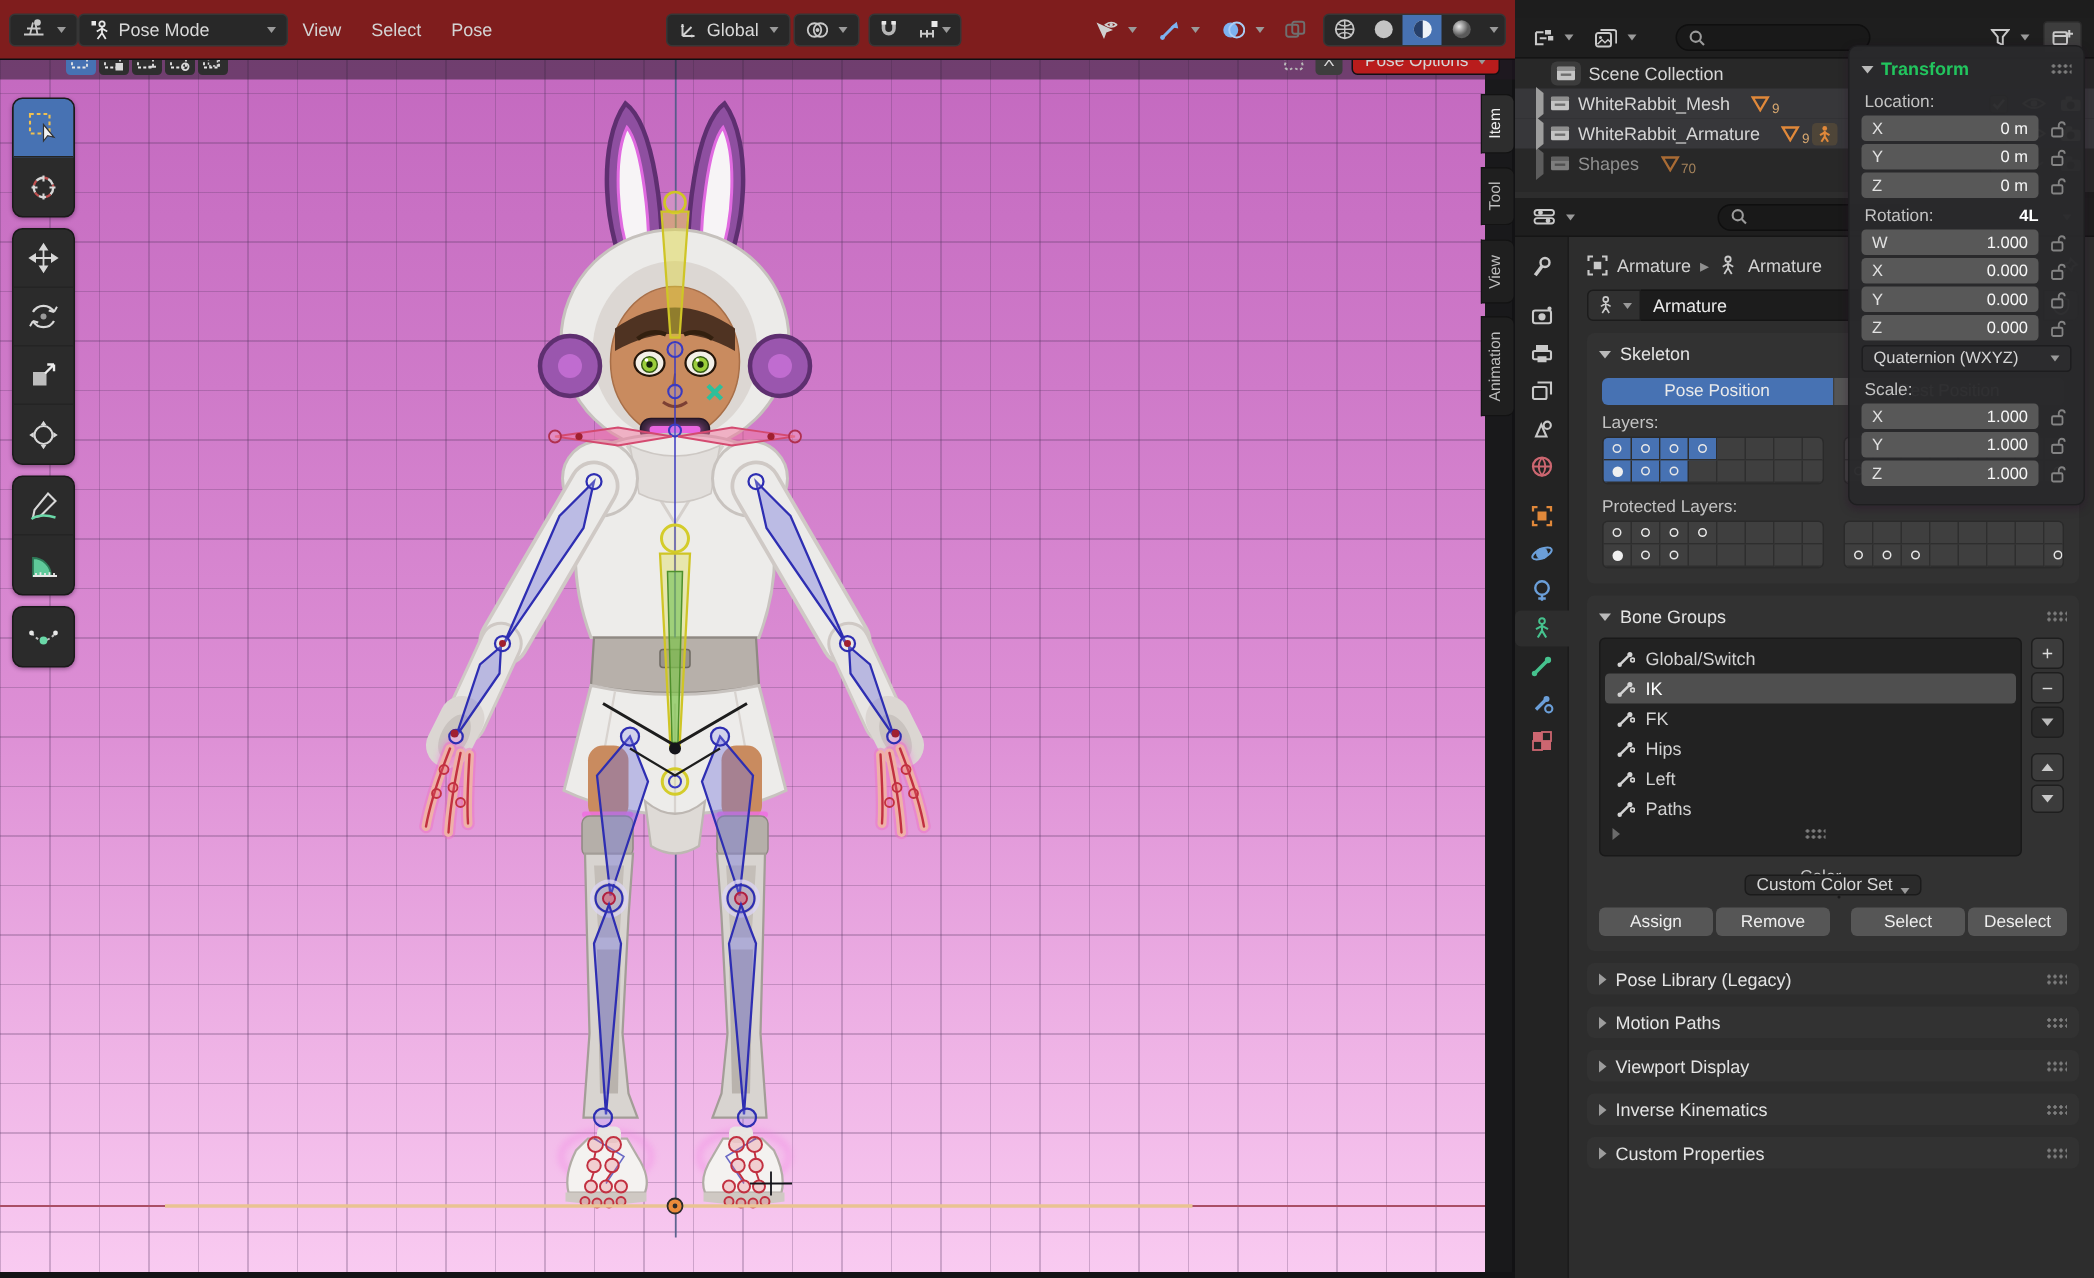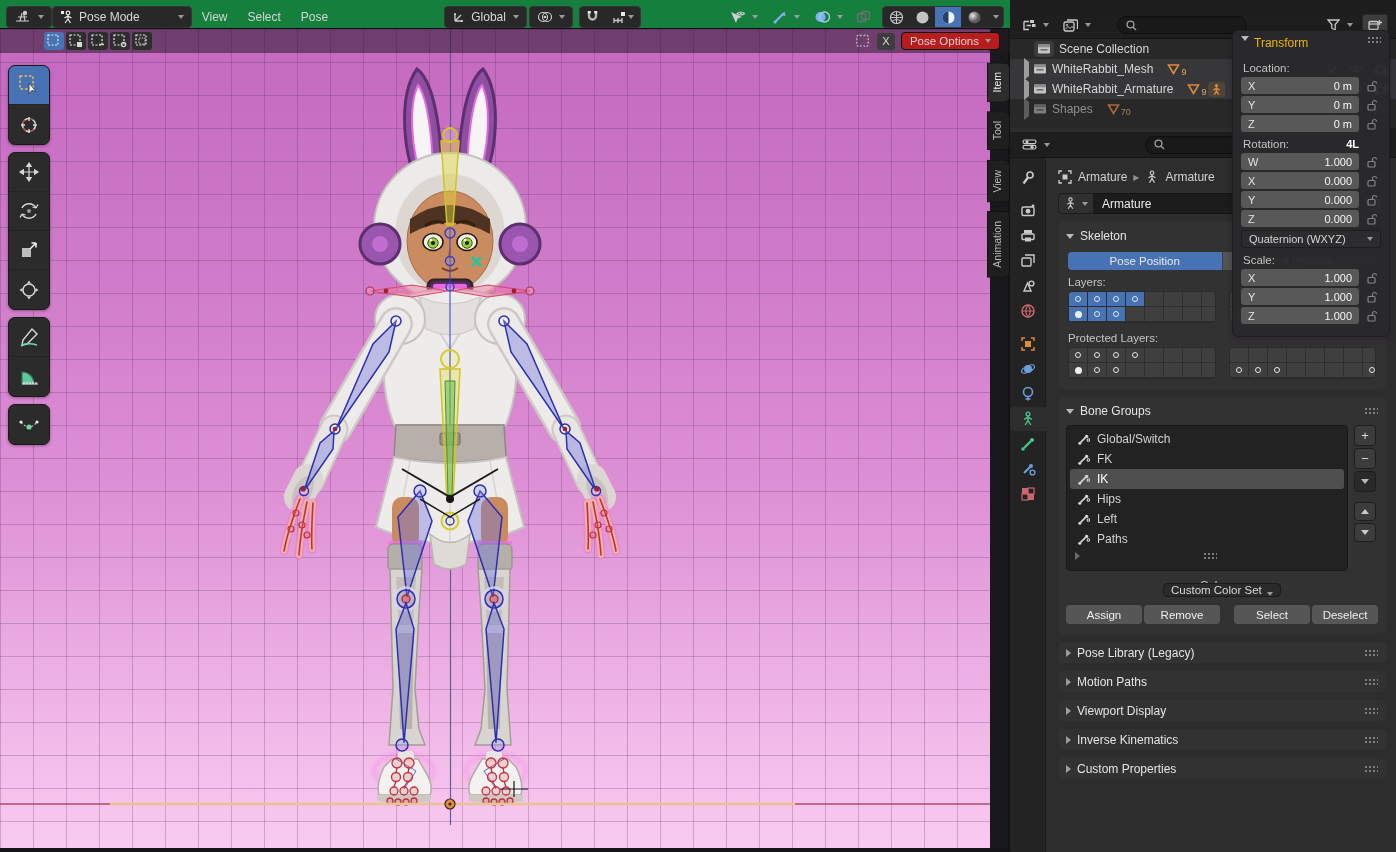--- a/index.html
+++ b/index.html
@@ -1,22 +1,22 @@
 <!DOCTYPE html>
 <html><head>
 <meta charset="utf-8">
 <style>
   * { margin:0; padding:0; box-sizing:border-box; }
   html,body { width:1396px; height:852px; overflow:hidden; background:#1d1d1d;
     font-family:"Liberation Sans","DejaVu Sans",sans-serif; font-size:12px; color:#d8d8d8; }
   #app { position:relative; width:1396px; height:852px; }
 
   
-  #vp-header { position:absolute; left:0; top:0; width:1010px; height:29px; background:#15803d;
-    border-bottom:1px solid #0e0e12; display:flex; align-items:flex-end; padding:0 6px; z-index:6; }
+  #vp-header { position:absolute; left:0; top:0; width:1010px; height:40px; background:#7f1d1d;
+    border-bottom:1px solid #0e0e12; display:flex; align-items:center; padding:0 6px; z-index:6; }
   .hbtn { height:22px; display:flex; align-items:center; gap:5px; padding:0 7px; border-radius:4px; background:transparent; }
   .hbtn.box { background:#282828; border:1px solid #363636; }
   .dd::after { content:""; width:0; height:0; border-left:3.5px solid transparent; border-right:3.5px solid transparent; border-top:4px solid #9a9a9a; margin-left:2px; }
   .menu { padding:0 10px; color:#d4d4d4; height:22px; line-height:22px; border-radius:3px; }
   .iconbtn { width:26px; height:22px; display:flex; align-items:center; justify-content:center; border-radius:3px; }
   .grp { display:flex; align-items:center; background:#282828; border:1px solid #363636; border-radius:4px; height:22px; overflow:hidden; }
   .grp .iconbtn { border-radius:0; }
   .shade-act { background:#4772b3; }
 
   
@@ -48,21 +48,21 @@
   
   #toolbar { position:absolute; left:8px; top:65px; z-index:5; display:flex; flex-direction:column; gap:7px; }
   .tgroup { display:flex; flex-direction:column; background:#2b2b2b; border:1px solid #1a1a1a; border-radius:7px; overflow:hidden; box-shadow:0 1px 3px rgba(40,10,40,.4); }
   .tool { width:40px; height:39px; display:flex; align-items:center; justify-content:center; border-bottom:1px solid #242424; }
   .tool:last-child { border-bottom:none; }
   .tool.act { background:#4772b3; }
 
   
   #npanel { position:absolute; right:6px; top:30px; width:158px; background:rgba(41,41,43,0.97);
     border:1px solid #1e1e20; border-radius:6px; z-index:5; padding:5px 8px 10px 8px; box-shadow:0 2px 6px rgba(40,10,40,.35); }
-  #npanel .ptitle { display:flex; gap:5px; height:20px; font-size:12px; color:#eab308; }
+  #npanel .ptitle { display:flex; align-items:center; gap:5px; height:20px; font-size:12px; color:#22c55e;font-weight:bold; }
   .caret-down { width:0; height:0; border-left:4px solid transparent; border-right:4px solid transparent; border-top:5px solid #b9b9b9; }
   .caret-right { width:0; height:0; border-top:4px solid transparent; border-bottom:4px solid transparent; border-left:5px solid #9d9d9d; }
   .grip { margin-left:auto; width:14px; height:8px;
     background-image:radial-gradient(circle, #7e7e7e 1px, transparent 1.2px); background-size:4px 4px; }
   .seclabel { font-size:11.5px; color:#c3c3c3; margin:6px 0 3px 2px; display:flex; align-items:center; }
   .badge { margin-left:auto; color:#ffffff; font-weight:bold; font-size:11px; margin-right:22px; }
   .trow { display:flex; align-items:center; margin-bottom:2px; }
   .tfield { width:118px; height:17px; background:#585858; border-radius:3px; display:flex; align-items:center;
     padding:0 7px; font-size:11px; }
   .tfield .ax { color:#e2e2e2; }
@@ -1156,37 +1156,37 @@
             <div id="bg-list">
                 <div class="bg-item">
                   <svg width="13" height="13" viewBox="0 0 13 13">
                     <path d="M3.6 9.4 L8.6 4.4" stroke="#d4d4d4" stroke-width="1.7"></path>
                     <circle cx="9.6" cy="3.4" r="1.7" fill="#d4d4d4"></circle>
                     <circle cx="2.8" cy="10.2" r="1.5" fill="#d4d4d4"></circle>
                     <circle cx="11.4" cy="7" r="1.3" fill="none" stroke="#d4d4d4" stroke-width="1.1"></circle>
                   </svg>
                   <span>Global/Switch</span>
                 </div>
+                <div class="bg-item sel">
+                  <svg width="13" height="13" viewBox="0 0 13 13">
+                    <path d="M3.6 9.4 L8.6 4.4" stroke="#d4d4d4" stroke-width="1.7"></path>
+                    <circle cx="9.6" cy="3.4" r="1.7" fill="#d4d4d4"></circle>
+                    <circle cx="2.8" cy="10.2" r="1.5" fill="#d4d4d4"></circle>
+                    <circle cx="11.4" cy="7" r="1.3" fill="none" stroke="#d4d4d4" stroke-width="1.1"></circle>
+                  </svg>
+                  <span>IK</span>
+                </div>
                 <div class="bg-item">
                   <svg width="13" height="13" viewBox="0 0 13 13">
                     <path d="M3.6 9.4 L8.6 4.4" stroke="#d4d4d4" stroke-width="1.7"></path>
                     <circle cx="9.6" cy="3.4" r="1.7" fill="#d4d4d4"></circle>
                     <circle cx="2.8" cy="10.2" r="1.5" fill="#d4d4d4"></circle>
                     <circle cx="11.4" cy="7" r="1.3" fill="none" stroke="#d4d4d4" stroke-width="1.1"></circle>
                   </svg>
                   <span>FK</span>
-                </div>
-                <div class="bg-item sel">
-                  <svg width="13" height="13" viewBox="0 0 13 13">
-                    <path d="M3.6 9.4 L8.6 4.4" stroke="#d4d4d4" stroke-width="1.7"></path>
-                    <circle cx="9.6" cy="3.4" r="1.7" fill="#d4d4d4"></circle>
-                    <circle cx="2.8" cy="10.2" r="1.5" fill="#d4d4d4"></circle>
-                    <circle cx="11.4" cy="7" r="1.3" fill="none" stroke="#d4d4d4" stroke-width="1.1"></circle>
-                  </svg>
-                  <span>IK</span>
                 </div>
                 <div class="bg-item">
                   <svg width="13" height="13" viewBox="0 0 13 13">
                     <path d="M3.6 9.4 L8.6 4.4" stroke="#d4d4d4" stroke-width="1.7"></path>
                     <circle cx="9.6" cy="3.4" r="1.7" fill="#d4d4d4"></circle>
                     <circle cx="2.8" cy="10.2" r="1.5" fill="#d4d4d4"></circle>
                     <circle cx="11.4" cy="7" r="1.3" fill="none" stroke="#d4d4d4" stroke-width="1.1"></circle>
                   </svg>
                   <span>Hips</span>
                 </div>

